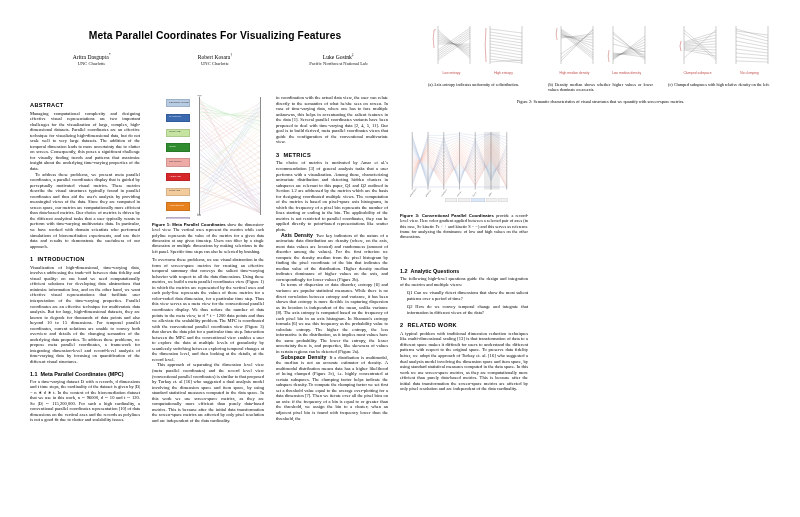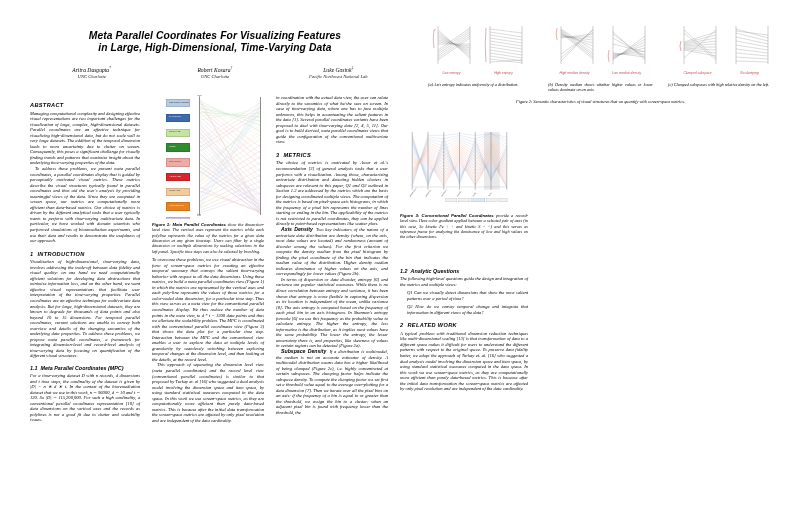--- a/index.html
+++ b/index.html
@@ -1,21 +1,21 @@
 <!DOCTYPE html>
 <html><head>
 <meta charset="utf-8">
 <style>
   html,body{margin:0;padding:0;}
   body{
     width:800px;height:517px;background:#ffffff;
     font-family:"Liberation Serif", serif;
     color:#000;overflow:hidden;position:relative;
   }
-  .page{position:relative;width:800px;height:517px;padding:0;box-sizing:border-box;font-style:italic;}
+  .page{position:relative;width:800px;height:517px;padding:0;box-sizing:border-box;}
 
   
   .titleblock{position:absolute;left:30px;top:30px;width:370px;text-align:center;}
   .ptitle{
     font-family:"Liberation Sans", sans-serif;
     font-weight:bold;font-size:10.3px;line-height:12.4px;
     letter-spacing:.1px;
   }
   .authors{display:flex;justify-content:center;margin-top:9px;}
   .author{width:33.33%;text-align:center;}
@@ -85,21 +85,20 @@
   .figcap b{font-family:"Liberation Sans", sans-serif;font-size:4.3px;}
 </style>
 </head>
 <body>
 
 <div class="page">
 
   <div class="titleblock">
     <div class="ptitle">
       <div>Meta Parallel Coordinates For Visualizing Features</div>
-      <div>in Large, High-Dimensional, Time-Varying Data</div>
     </div>
     <div class="authors">
       <div class="author">
         <div class="aname"><span>Aritra Dasgupta</span><sup>*</sup></div>
         <div class="aaff">UNC Charlotte</div>
       </div>
       <div class="author">
         <div class="aname"><span>Robert Kosara</span><sup>†</sup></div>
         <div class="aaff">UNC Charlotte</div>
       </div>

